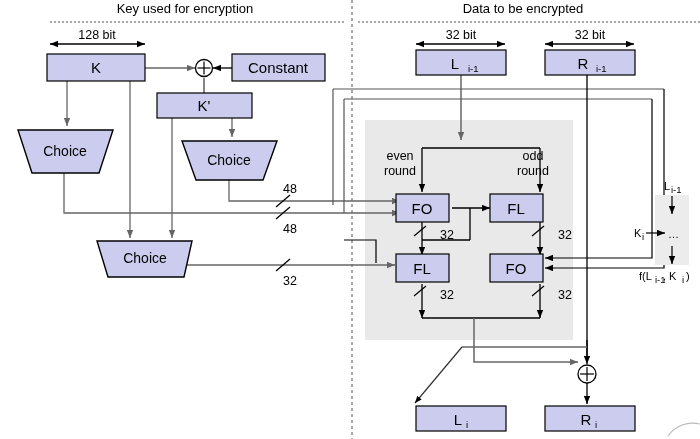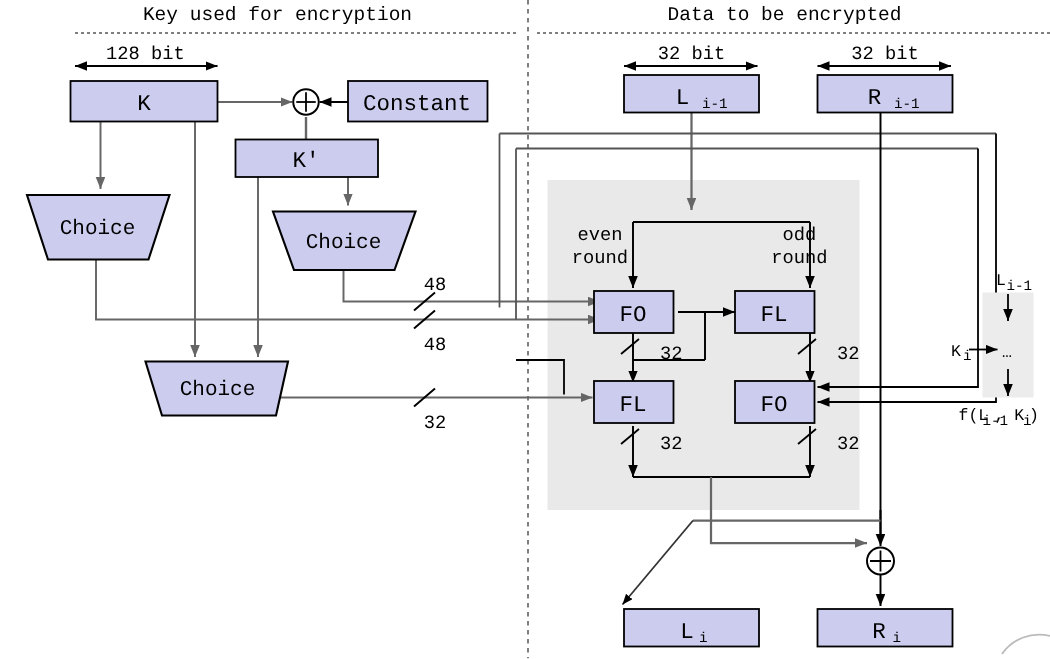--- a/index.html
+++ b/index.html
@@ -1,18 +1,18 @@
 <!DOCTYPE html>
 <html><head>
 <meta charset="utf-8">
 <style>
   html,body{margin:0;padding:0;background:#ffffff;}
   body{width:700px;height:439px;overflow:hidden;
        font-family:"Liberation Sans","DejaVu Sans",sans-serif;}
-  #stage{position:relative;width:700px;height:439px;font-family:Liberation Mono, monospace;}
+  #stage{position:relative;width:700px;height:439px;}
   svg#diagram{position:absolute;left:0;top:0;width:700px;height:439px;}
   .hdr{font-size:13px;fill:#000;}
   .lbl{font-size:12.5px;fill:#000;}
   .boxtxt{font-size:15px;fill:#000;}
   .boxtxt-sm{font-size:14px;fill:#000;}
   .sub{font-size:9.5px;fill:#000;}
   .legtxt{font-size:11px;fill:#000;}
   .num{font-size:12.5px;fill:#000;}
 </style>
 </head>

